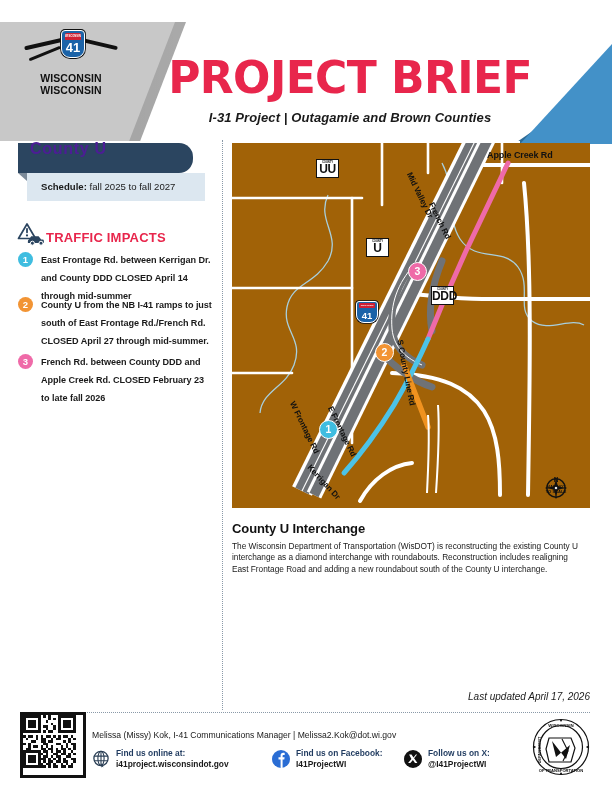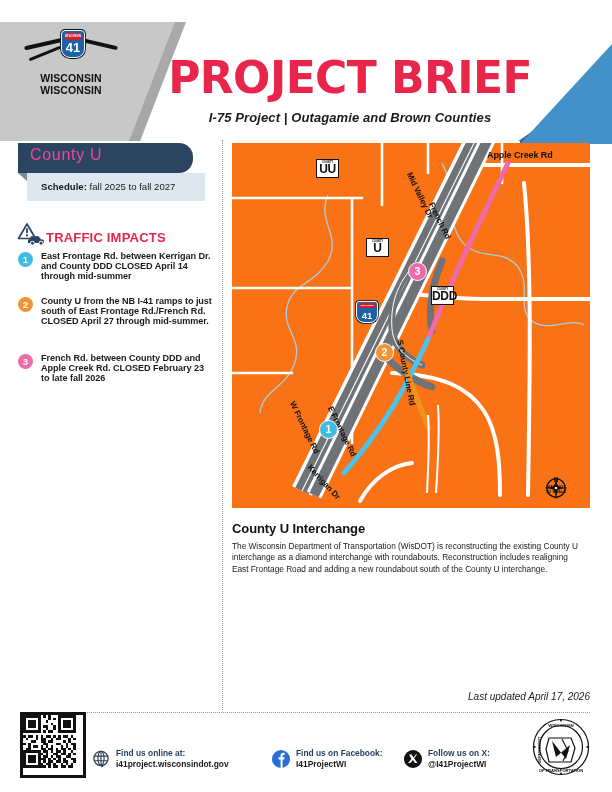--- a/index.html
+++ b/index.html
@@ -87,21 +87,21 @@
     position:absolute;left:22px;top:712px;width:568px;height:0;
     border-top:1.4px dotted #8a99a8;
   }
 
   
   .cu-banner{
     position:absolute;left:18px;top:143px;width:175px;height:30px;
     background:#2b4560;border-radius:0 14px 14px 0;
   }
   .cu-banner-txt{
-    position:absolute;left:30px;top:146px;font-size:16px;font-weight:normal;color:#ec4899;letter-spacing:.7px;
+    position:absolute;left:30px;top:140px;font-size:16px;font-weight:bold;color:#4c1d95;letter-spacing:.7px;
   }
   .cu-notch{
     position:absolute;left:18px;top:173px;width:9px;height:8px;background:#7b8a99;
     clip-path:polygon(0 0,100% 0,100% 100%);
   }
   .sched-box{
     position:absolute;left:27px;top:173px;width:178px;height:28px;background:#dce7f0;
   }
   .sched-txt{
     position:absolute;left:41px;top:181px;font-size:9.6px;color:#1a1a1a;text-align:right;
@@ -114,27 +114,27 @@
   }
   .ti-icon{position:absolute;left:16px;top:222px;width:30px;height:24px;}
 
   .impact{position:absolute;left:18px;width:190px;}
   .badge{
     position:absolute;left:0;top:0;width:15px;height:15px;border-radius:50%;
     color:#ffffff;font-size:9.5px;font-weight:bold;text-align:center;line-height:15px;
   }
   .impact-txt{
     position:absolute;left:23px;top:-1px;width:172px;
-    font-size:9.1px;font-weight:bold;color:#1a1a1a;line-height:10px;letter-spacing:-.05px;
+    font-size:9.1px;font-weight:bold;color:#1a1a1a;line-height:18px;letter-spacing:-.05px;
   }
 
   
   .map{
     position:absolute;left:232px;top:143px;width:358px;height:365px;
-    background:#f97316;overflow:hidden;
+    background:#a16207;overflow:hidden;
   }
   .map svg{position:absolute;left:0;top:0;}
   .maplabel{
     position:absolute;font-size:8.2px;font-weight:bold;color:#111;white-space:nowrap;
     letter-spacing:-.1px;
   }
   .map-marker{
     position:absolute;width:17px;height:17px;border-radius:50%;
     color:#fff;font-size:10.5px;font-weight:bold;text-align:center;line-height:17px;
     border:1.4px solid #ffffff;
@@ -207,21 +207,21 @@
           <div class="shield-num">41</div>
         </div>
       </div>
       <div class="logo-txt">
         <span>WISCONSIN</span><br>
         <span>WISCONSIN</span>
       </div>
     </div>
 
     <div class="hdr-title">PROJECT BRIEF</div>
-    <div class="hdr-sub">I-75 Project | Outagamie and Brown Counties</div>
+    <div class="hdr-sub">I-31 Project | Outagamie and Brown Counties</div>
   </div>
 
   <div class="vdiv"></div>
 
   <div class="cu-banner"></div>
   <div class="cu-banner-txt">County U</div>
   <div class="cu-notch"></div>
   <div class="sched-box"></div>
   <div class="sched-txt">
     <b>Schedule:</b>
@@ -454,20 +454,21 @@
           <path d="M19 19h1v1h-1z"></path>
         <path d="M8 20h1v1h-1z"></path>
           <path d="M10 20h1v1h-1z"></path>
           <path d="M13 20h1v1h-1z"></path>
         <path d="M16 20h1v1h-1z"></path>
           <path d="M18 20h2v1h-2z"></path>
       </g>
     </svg>
   </div>
 
+  <div class="f-line2">Melissa (Missy) Kok, I-41 Communications Manager  |  Melissa2.Kok@dot.wi.gov</div>
 
   <div class="social" style="left:92px;top:748px;">
     <svg class="social-ic" viewBox="0 0 18 18">
       <circle cx="9" cy="8.4" r="7.1" fill="none" stroke="#2b3f55" stroke-width="1.3"></circle>
       <ellipse cx="9" cy="8.4" rx="3.1" ry="7.1" fill="none" stroke="#2b3f55" stroke-width="1.1"></ellipse>
       <path d="M2.2 6.1 H15.8 M2.2 10.7 H15.8 M9 1.3 V15.5" stroke="#2b3f55" stroke-width="1.1"></path>
       <path d="M9 13 l2.6 4.2 l-1.6-.5 l-.6 1.1 z" fill="#2b3f55"></path>
     </svg>
     <div class="social-t1">Find us online at:</div>
     <div class="social-t2">i41project.wisconsindot.gov</div>

